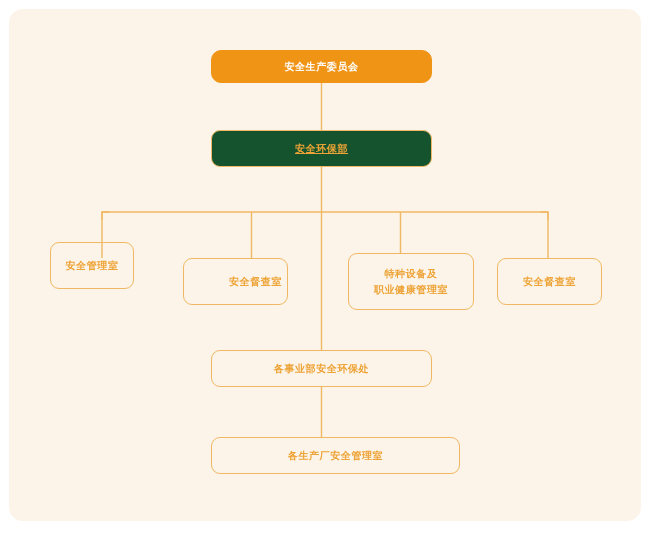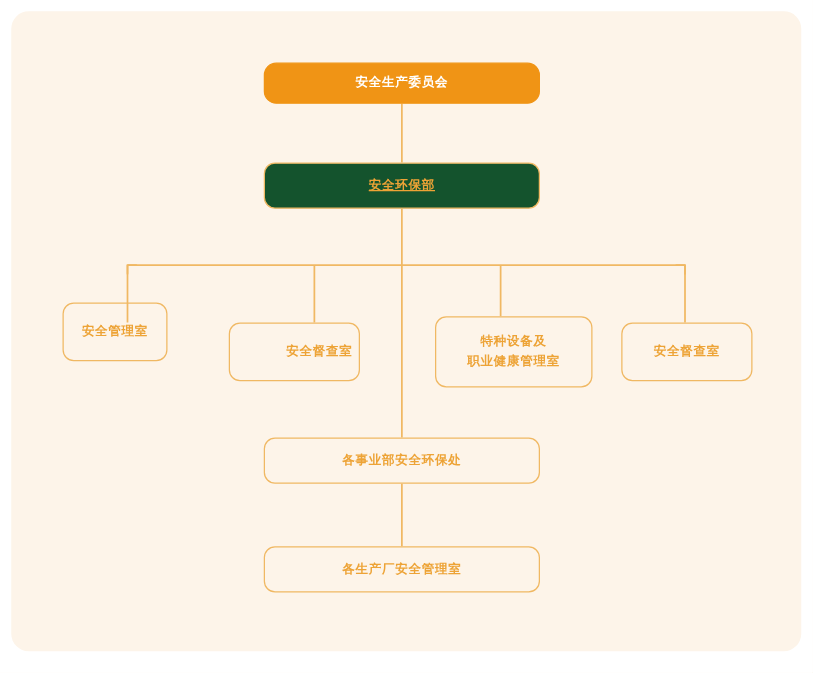--- a/index.html
+++ b/index.html
@@ -140,17 +140,17 @@
   </div>
 
   <div class="node ghost" style="left:497px; top:258px; width:105px; height:47px;">
     <span class="label">安全督查室</span>
   </div>
 
   <div class="node ghost" style="left:211px; top:350px; width:221px; height:37px;">
     <span class="label">各事业部安全环保处</span>
   </div>
 
-  <div class="node ghost" style="left:211px; top:437px; width:221px; height:37px;">
+  <div class="node ghost" style="left:211px; top:437px; width:249px; height:37px;">
     <span class="label">各生产厂安全管理室</span>
   </div>
 
 </div>
 
 </body></html>

